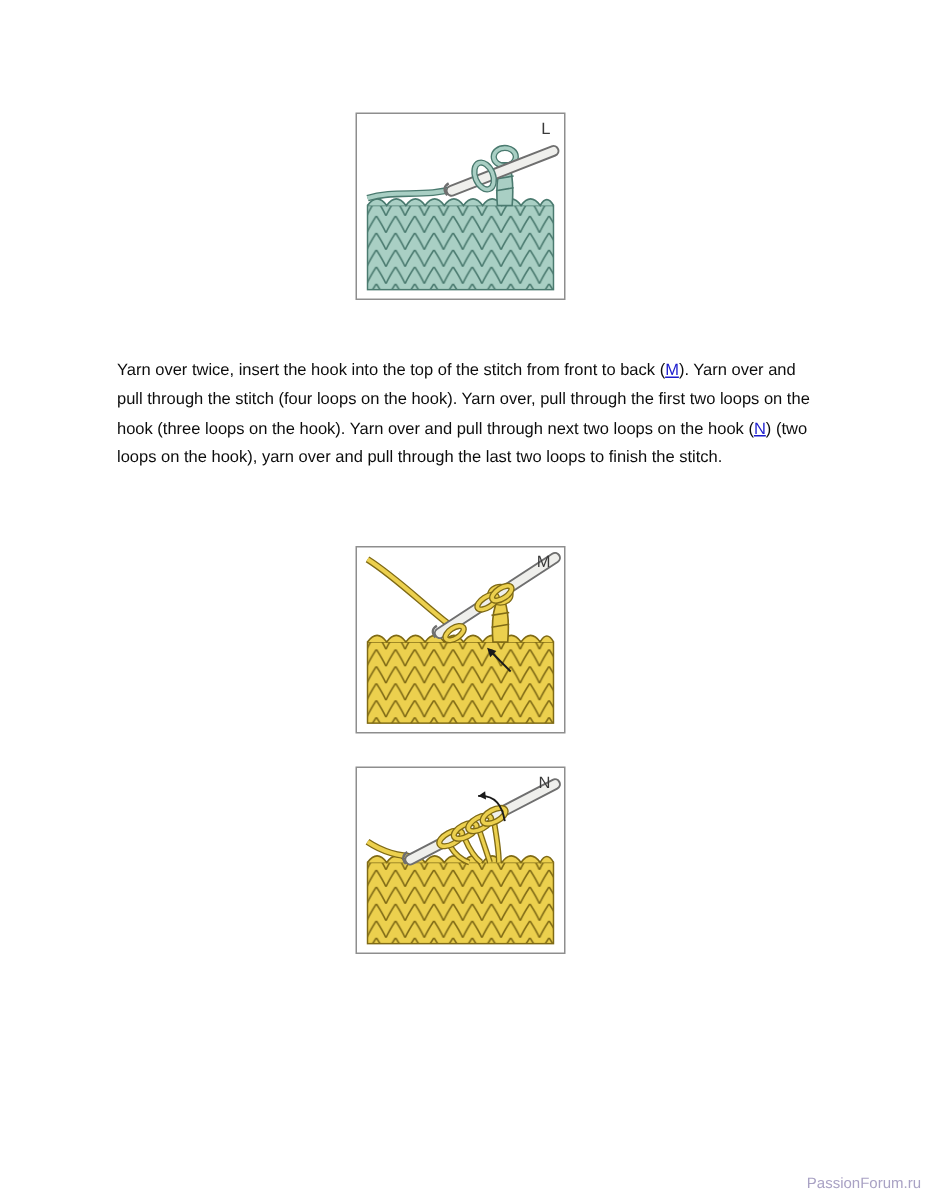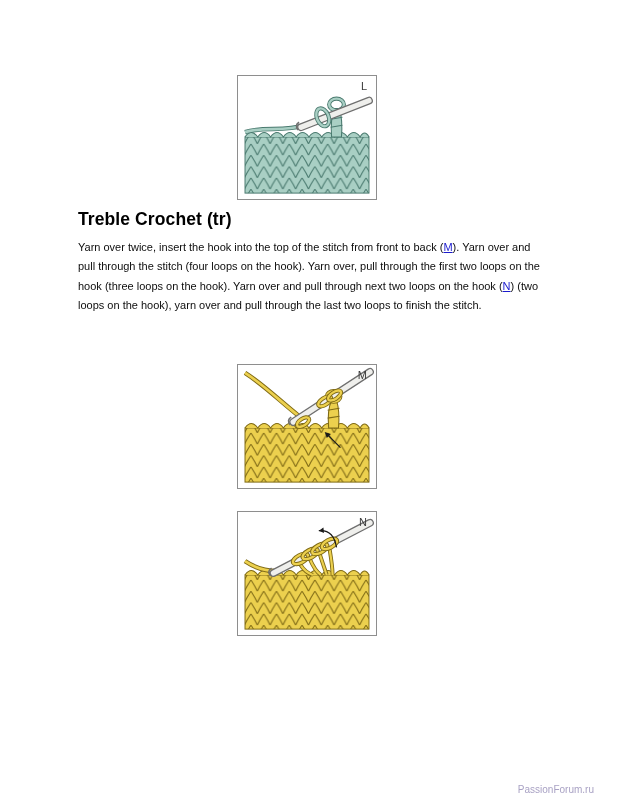--- a/index.html
+++ b/index.html
@@ -21,21 +21,21 @@
   .title{
     position:absolute;left:78px;top:209px;margin:0;
     font-size:17.5px;font-weight:bold;color:#000000;letter-spacing:0.1px;
   }
   .body-text{
     position:absolute;left:78px;top:238px;width:466px;margin:0;
     font-size:11px;line-height:19.4px;color:#0d0d0d;
   }
   .ref-link{color:#1a1acd;text-decoration:underline;cursor:pointer;}
   .watermark{
-    position:absolute;right:24px;bottom:5px;
+    position:absolute;right:4px;bottom:5px;
     font-size:10px;color:#a9a2c4;text-decoration:none;
   }
 </style>
 </head>
 <body>
 
 <div class="page">
 
   <figure class="fig fig-l">
     <span class="fig-label">L</span>
@@ -65,21 +65,20 @@
         <path d="M64,52 L133,25" stroke="#efefec" stroke-width="5.4" stroke-linecap="round"></path>
         <path d="M61,55 q-4,-5 1,-8" fill="none" stroke="#6f6f6f" stroke-width="1.6"></path>
       </g>
       <g>
         <ellipse cx="86" cy="42" rx="6" ry="9.5" transform="rotate(-22 86 42)" fill="none" stroke="#4a7a6f" stroke-width="4.2"></ellipse>
         <ellipse cx="86" cy="42" rx="6" ry="9.5" transform="rotate(-22 86 42)" fill="none" stroke="#a9cfc4" stroke-width="2.4"></ellipse>
       </g>
     </svg>
   </figure>
 
-  <h1 class="title">Treble Crochet (tr)</h1>
 
   <p class="body-text"><span>Yarn over twice, insert the hook into the top of the stitch from front to back (</span><a href="#" class="ref-link">M</a><span>). Yarn over and pull through the stitch (four loops on the hook). Yarn over, pull through the first two loops on the hook (three loops on the hook). Yarn over and pull through next two loops on the hook (</span><a href="#" class="ref-link">N</a><span>) (two loops on the hook), yarn over and pull through the last two loops to finish the stitch.</span></p>
 
   <figure class="fig fig-m">
     <span class="fig-label">M</span>
     <svg viewBox="0 0 140 125">
       <defs>
         <pattern id="stY1" width="13" height="11.5" patternUnits="userSpaceOnUse">
           <path d="M0,0 Q4.5,7 6.5,11.5 Q8.5,7 13,0" fill="none" stroke="#7f6a15" stroke-width="1.1"></path>
         </pattern>

